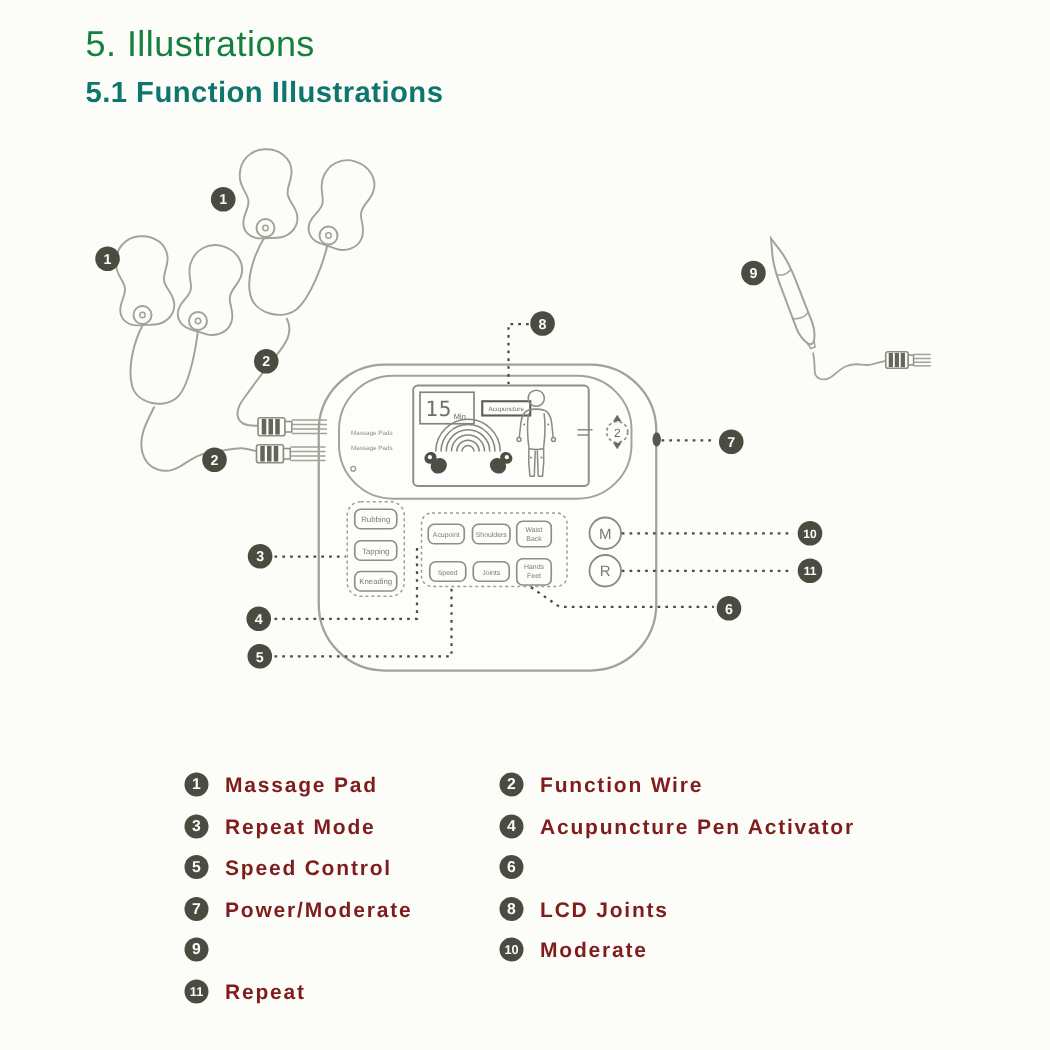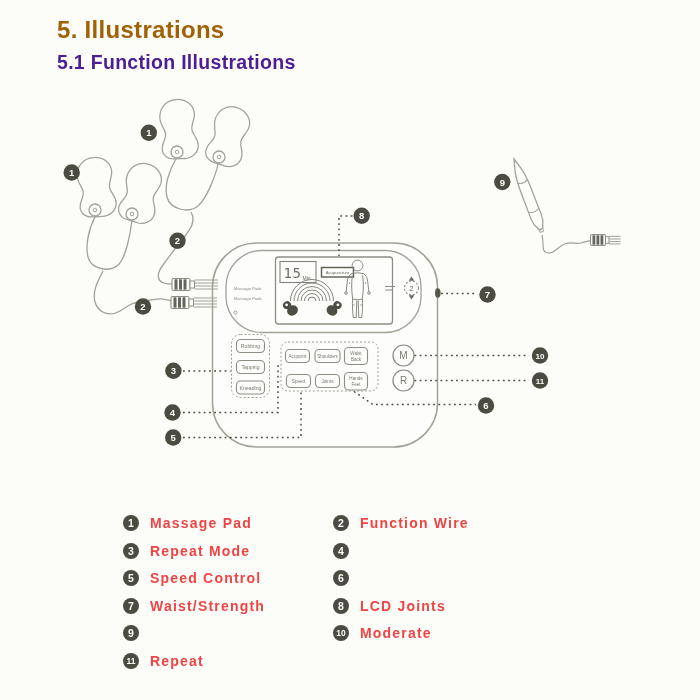--- a/index.html
+++ b/index.html
@@ -1,23 +1,23 @@
 <!DOCTYPE html>
 <html><head>
 <meta charset="utf-8">
 <style>
   html,body{margin:0;padding:0}
   body{width:700px;height:700px;background:#fcfcf9;font-family:"Liberation Sans",sans-serif;position:relative;overflow:hidden}
-  .h1{position:absolute;left:57px;top:16px;font-size:24px;font-weight:bold;color:#a16207;letter-spacing:.3px}
-  .h2{position:absolute;left:57px;top:51px;font-size:19.5px;font-weight:bold;color:#4c1d95;letter-spacing:.3px}
+  .h1{position:absolute;left:57px;top:16px;font-size:24px;font-weight:normal;color:#15803d;letter-spacing:.3px}
+  .h2{position:absolute;left:57px;top:51px;font-size:19.5px;font-weight:bold;color:#0f766e;letter-spacing:.3px}
   svg{position:absolute;left:0;top:0}
   .lrow{position:absolute;display:flex;align-items:center;gap:11px;height:16px}
   .lnum{width:16px;height:16px;border-radius:50%;background:#4b4b42;color:#fcfcf9;font-size:10.5px;font-weight:bold;display:flex;align-items:center;justify-content:center;flex:0 0 16px}
   .lnum.w2{font-size:8.5px}
-  .llab{font-size:14px;font-weight:bold;color:#ef4444;letter-spacing:1.2px;white-space:nowrap}
+  .llab{font-size:14px;font-weight:bold;color:#7f1d1d;letter-spacing:1.2px;white-space:nowrap}
 </style>
 </head>
 <body>
 
 <div class="h1">5. Illustrations</div>
 <div class="h2">5.1 Function Illustrations</div>
 
 <svg width="700" height="700" viewBox="0 0 700 700">
   <defs>
     <path id="pad" d="M -4,6 C -11,5 -15,-0.5 -13,-7 C -11.8,-11.5 -8,-14.5 -8,-19 C -8,-24 -12,-28 -11,-35 C -9.8,-44.5 -2,-50.5 7,-49.5 C 16.5,-48.5 23,-41.5 22,-33 C 21.2,-27 17,-23.5 17.3,-18.5 C 17.6,-13 22,-10 21,-3 C 20,4 13,8 6.5,7.3 C 3,6.9 -0.5,6.3 -4,6 Z"></path>
@@ -256,35 +256,36 @@
   <div class="lrow" style="left:123px;top:542.5px">
       <span class="lnum">3</span>
       <span class="llab">Repeat Mode</span>
     </div>
   <div class="lrow" style="left:123px;top:570px">
       <span class="lnum">5</span>
       <span class="llab">Speed Control</span>
     </div>
   <div class="lrow" style="left:123px;top:597.5px">
       <span class="lnum">7</span>
-      <span class="llab">Waist/Strength</span>
+      <span class="llab">Power/Moderate</span>
     </div>
   <div class="lrow" style="left:123px;top:625px">
       <span class="lnum">9</span>
     </div>
   <div class="lrow" style="left:123px;top:652.5px">
       <span class="lnum w2">11</span>
       <span class="llab">Repeat</span>
     </div>
   <div class="lrow" style="left:333px;top:515px">
       <span class="lnum">2</span>
       <span class="llab">Function Wire</span>
     </div>
   <div class="lrow" style="left:333px;top:542.5px">
       <span class="lnum">4</span>
+      <span class="llab">Acupuncture Pen Activator</span>
     </div>
   <div class="lrow" style="left:333px;top:570px">
       <span class="lnum">6</span>
     </div>
   <div class="lrow" style="left:333px;top:597.5px">
       <span class="lnum">8</span>
       <span class="llab">LCD Joints</span>
     </div>
   <div class="lrow" style="left:333px;top:625px">
       <span class="lnum w2">10</span>

